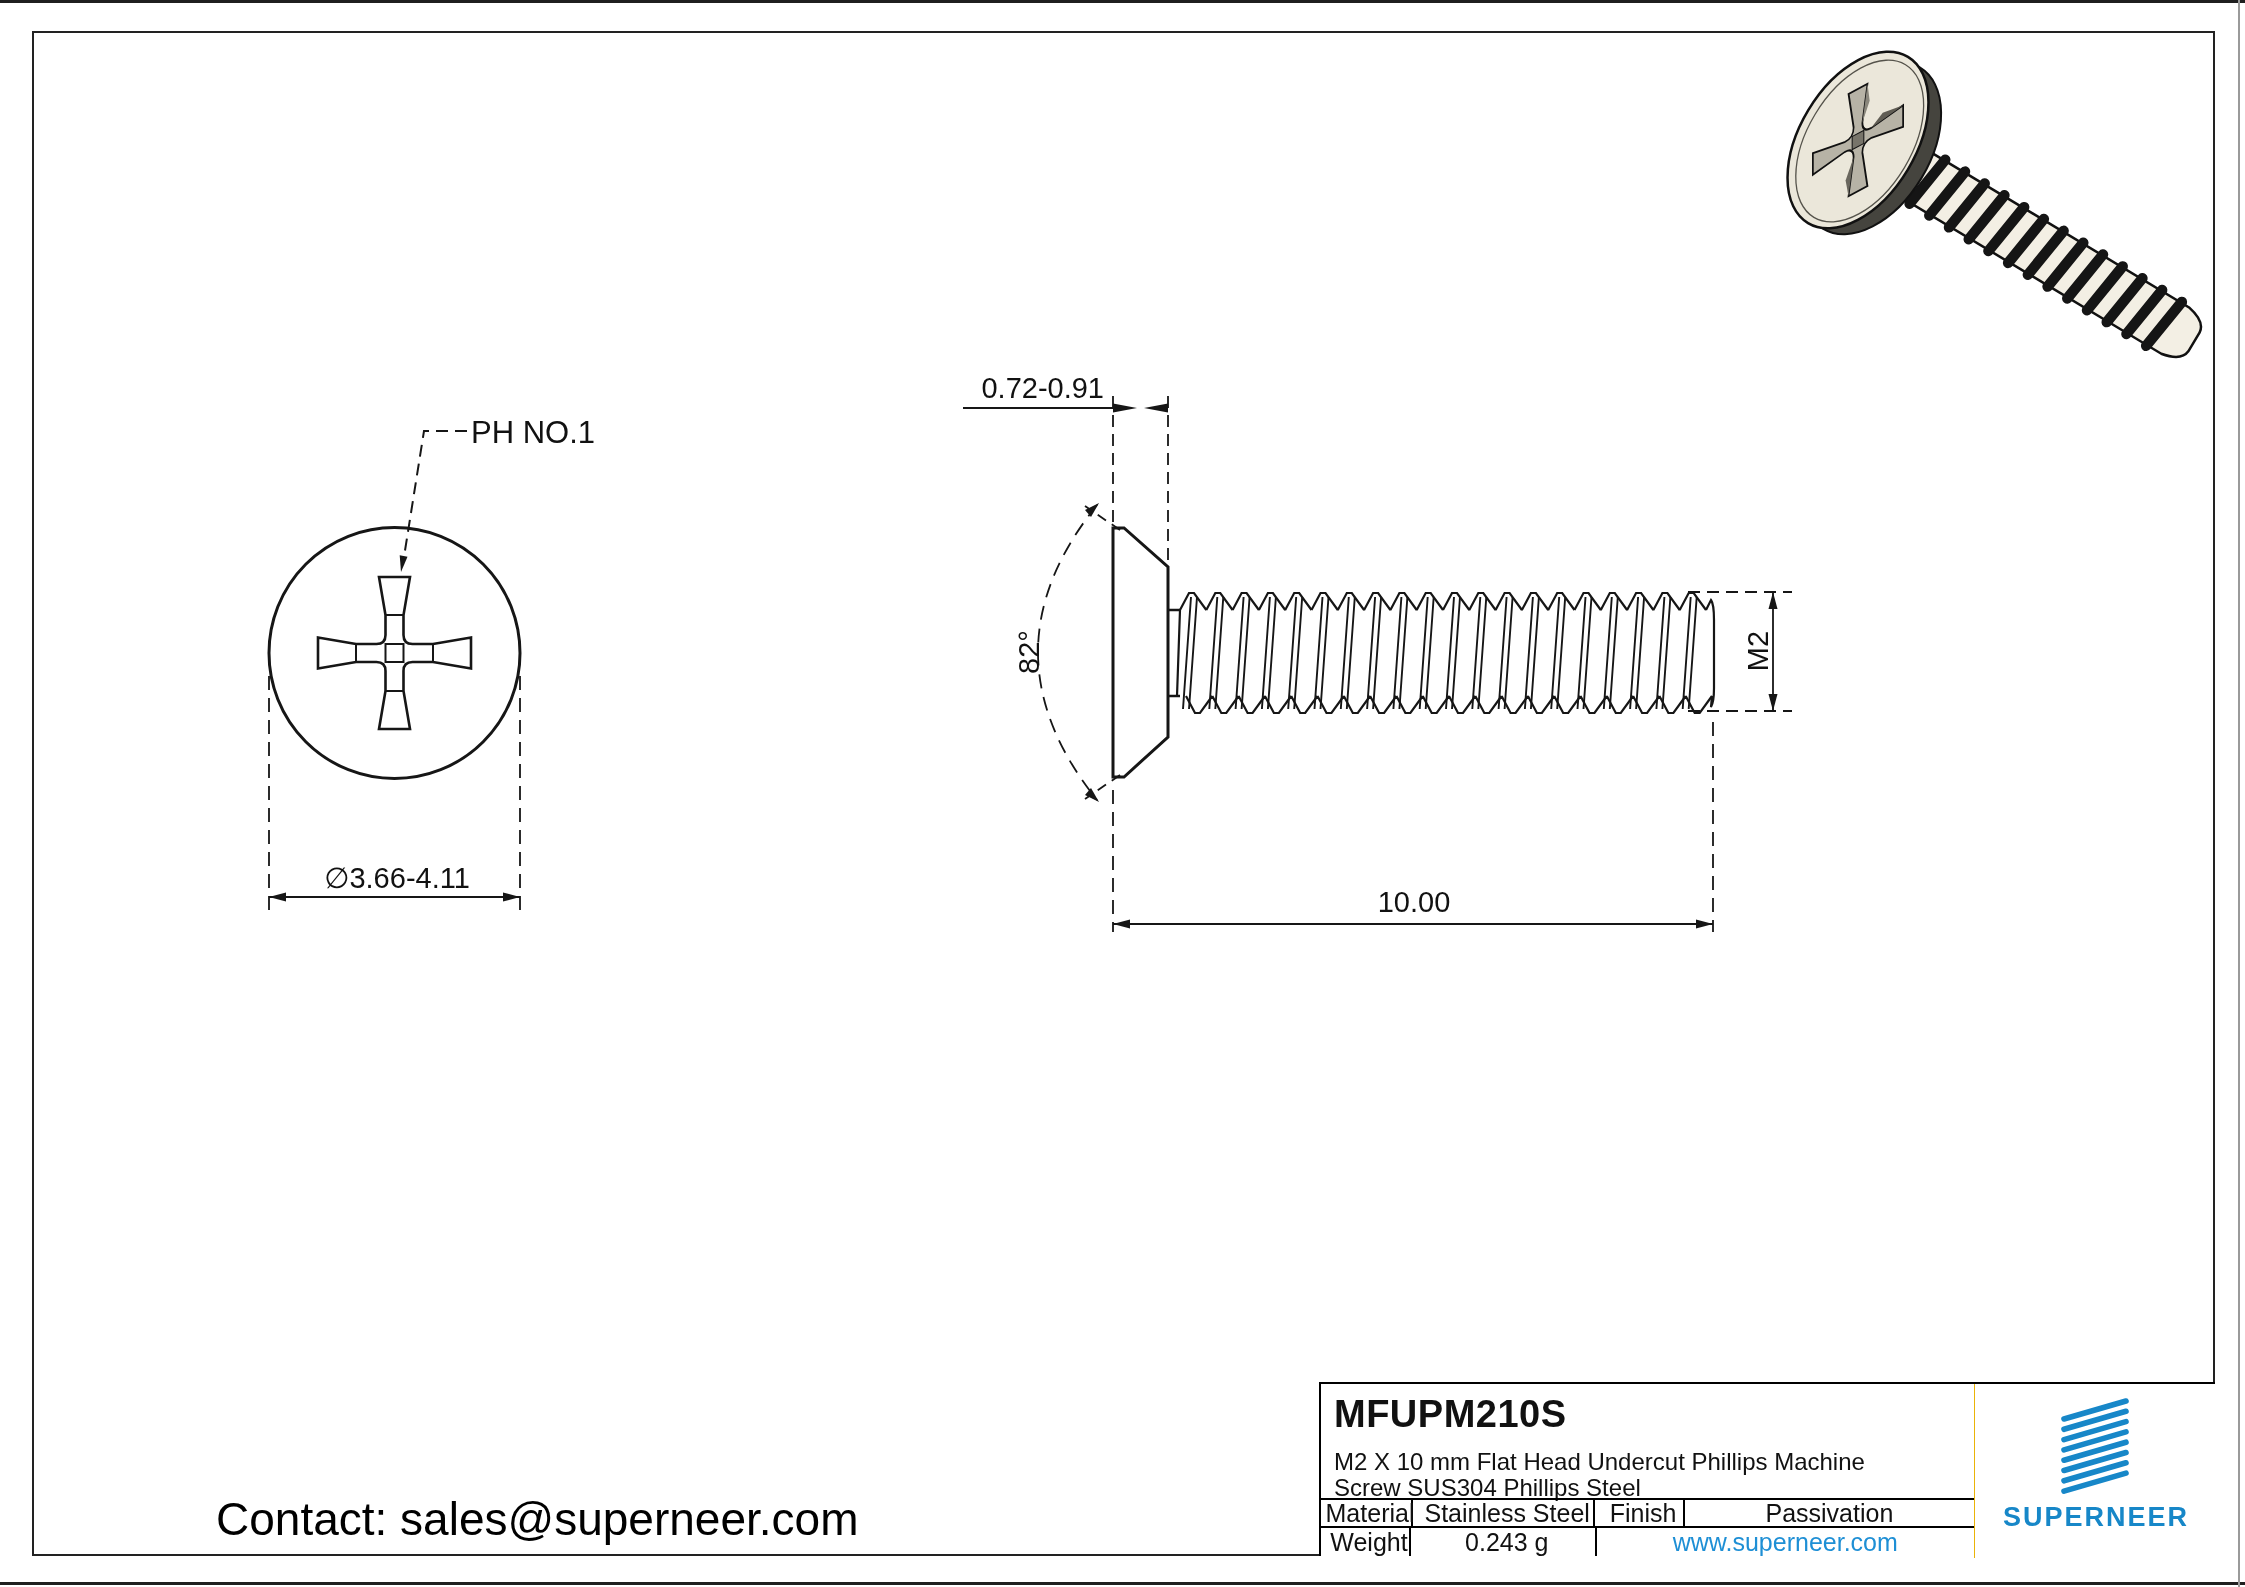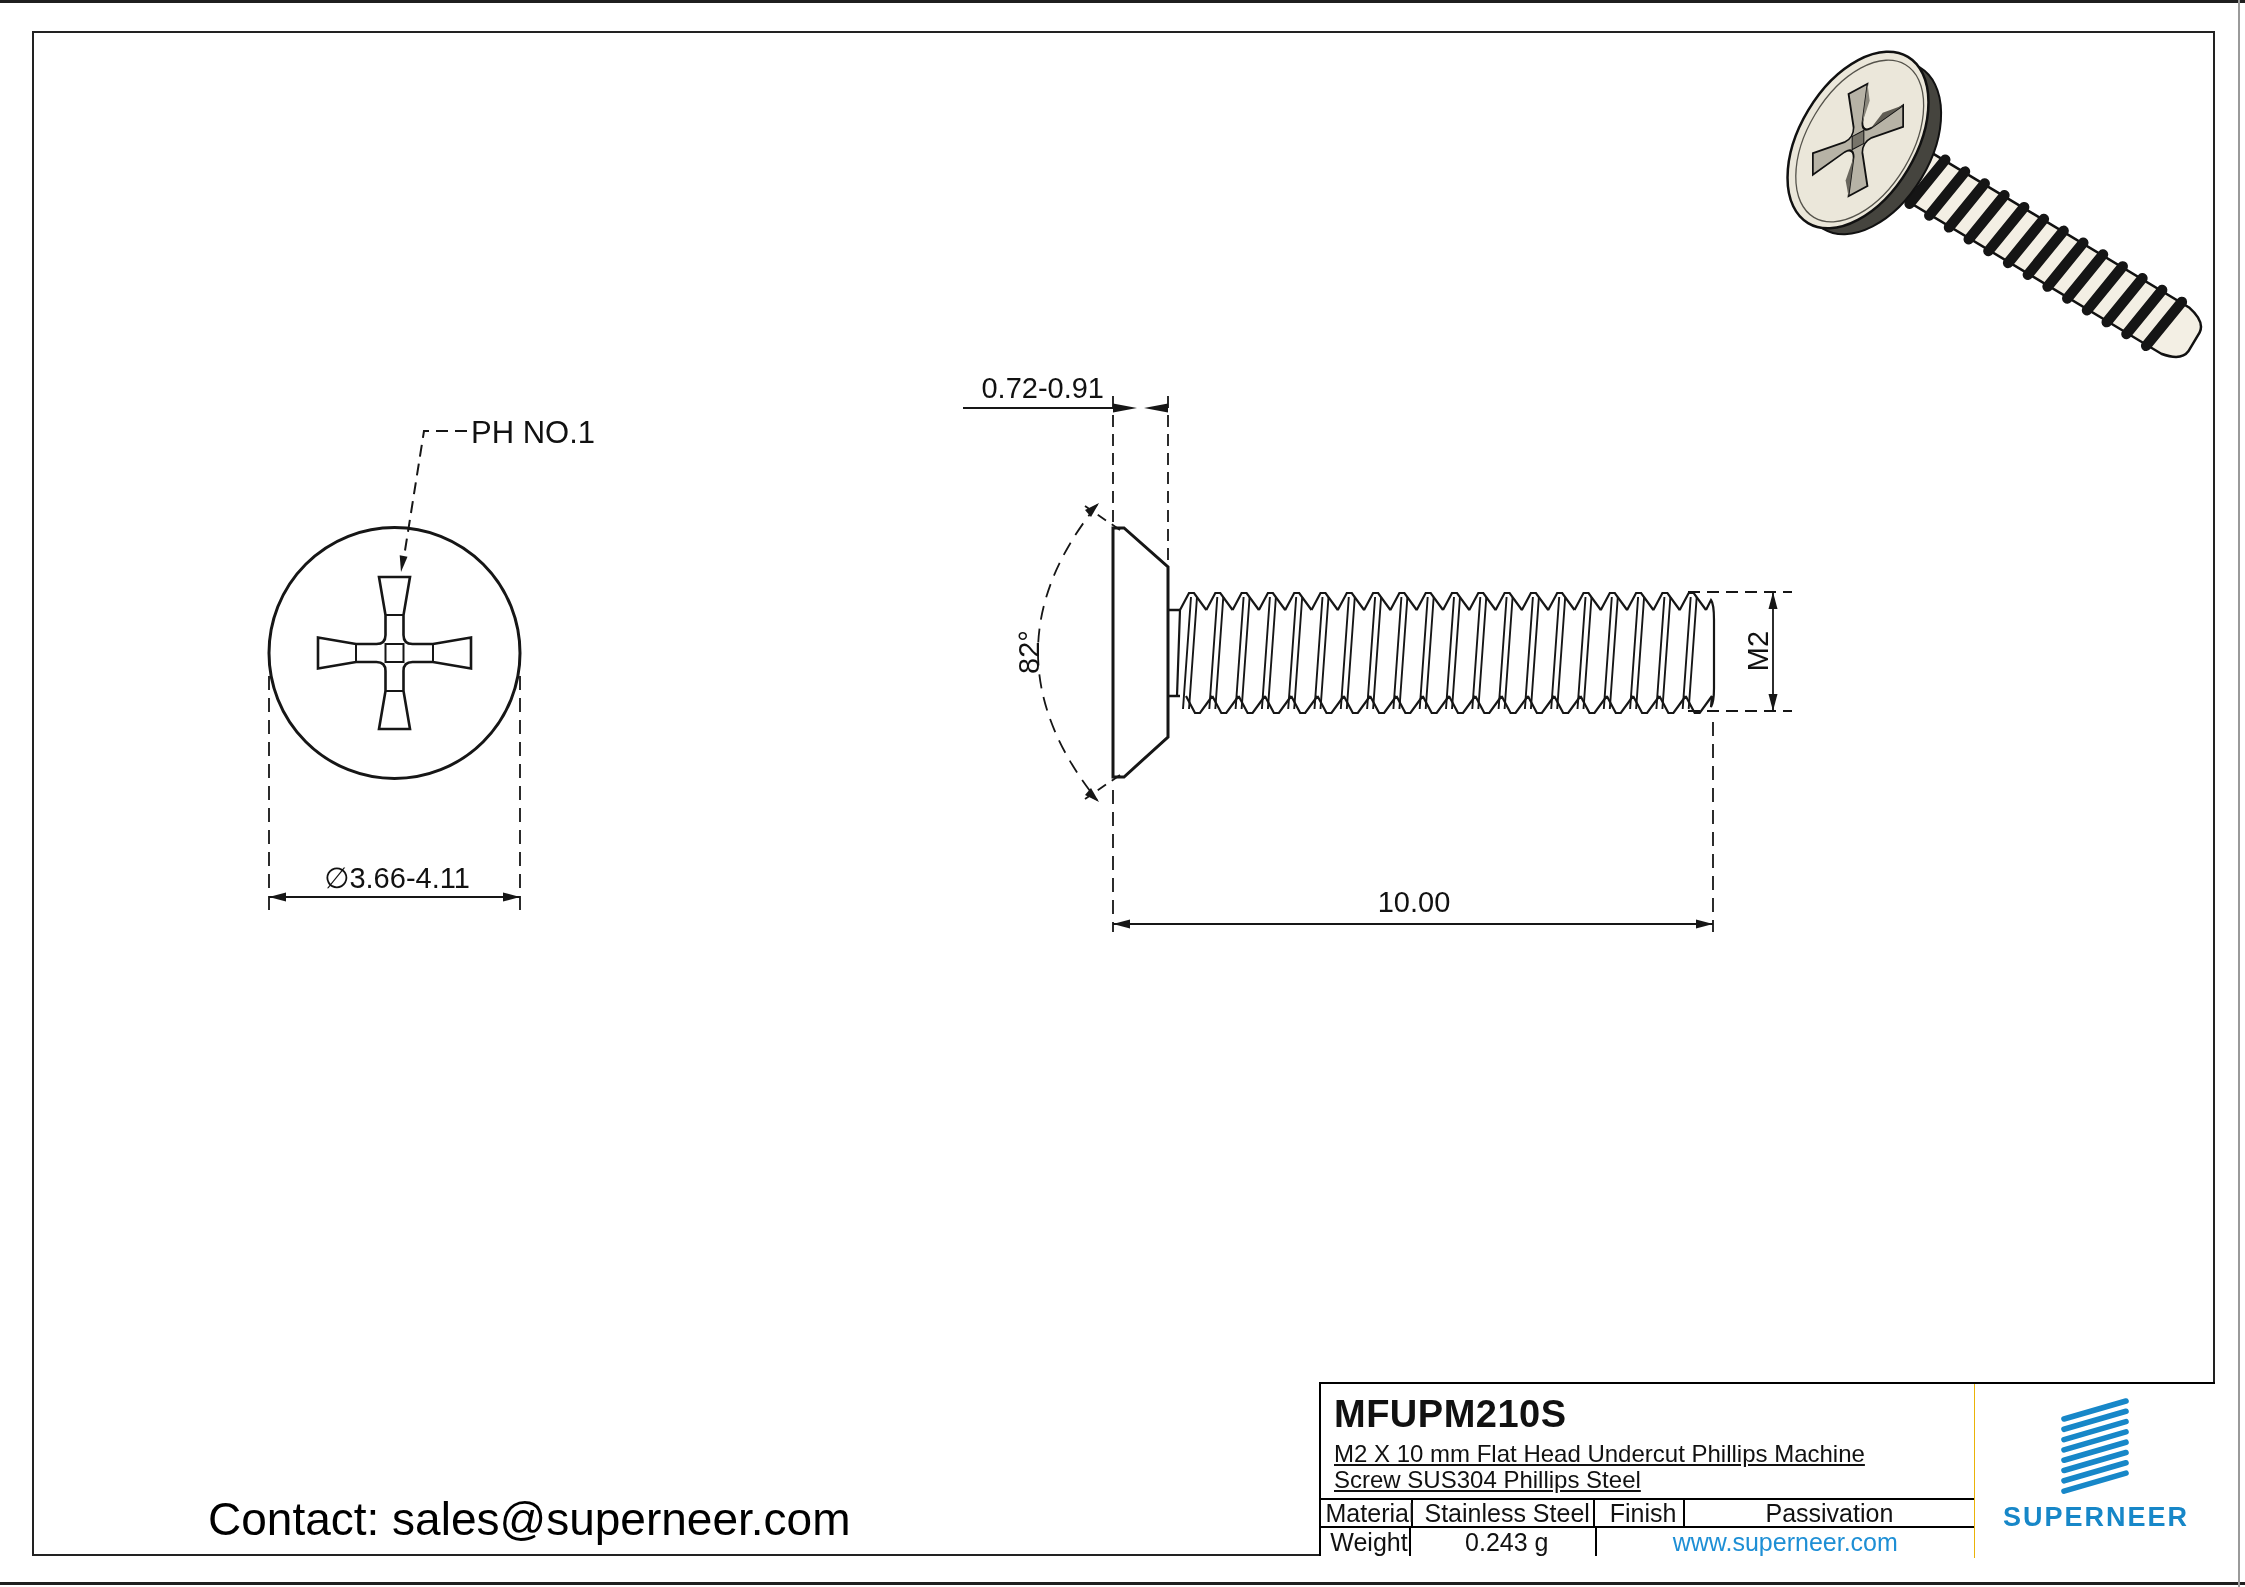--- a/index.html
+++ b/index.html
@@ -11,36 +11,36 @@
   .frame{position:absolute;left:32px;top:31px;width:2183px;height:1525px;
          border:2px solid #222;box-sizing:border-box;}
   svg.cad{position:absolute;left:0;top:0;width:2245px;height:1587px;}
   svg.cad text{font-family:"Liberation Sans",sans-serif;fill:#111;}
 
   
   .titleblock{position:absolute;left:1319px;top:1382px;width:896px;height:174px;
               border-left:2px solid #000;border-top:2px solid #000;box-sizing:border-box;background:#fff;}
   .tb-info{position:absolute;left:0;top:0;width:653px;height:88px;padding-left:13px;box-sizing:border-box;}
   .tb-part{font-size:38px;font-weight:bold;letter-spacing:.5px;margin-top:9px;}
-  .tb-desc{font-size:24px;line-height:26px;margin-top:5px;text-decoration:underline;}
+  .tb-desc{font-size:24px;line-height:26px;margin-top:13px;}
   .tb-table{position:absolute;left:0;top:114px;width:653px;height:58px;
             border-top:2px solid #000;box-sizing:border-box;}
   .tb-row{display:flex;width:653px;box-sizing:border-box;}
   .tb-row1{height:28px;border-bottom:2px solid #000;box-sizing:border-box;}
   .tb-row2{height:28px;justify-content:center;}
   .tb-cell{display:flex;align-items:center;justify-content:center;
            font-size:25px;box-sizing:border-box;white-space:nowrap;}
   .bR{border-right:2px solid #000;margin-left:8px;}
   .w1{width:84px;} .w2{width:182px;} .w3{width:85px;} .w4{width:302px;} .w5{width:387px;}
   .tb-link{color:var(--link-blue,#1e8fd5);}
   .tb-logo{position:absolute;left:653px;top:0;width:243px;height:174px;
            border-left:1px solid #eab308;box-sizing:border-box;}
   .brand-text{position:absolute;left:0;top:118px;width:100%;text-align:center;
               font-size:27px;font-weight:bold;letter-spacing:2px;color:var(--brand-blue,#1787c8);}
-  .contact{position:absolute;left:208px;top:1492px;font-size:46px;color:#000;letter-spacing:0px;}
+  .contact{position:absolute;left:216px;top:1492px;font-size:46px;color:#000;letter-spacing:0px;}
 </style>
 </head>
 <body>
 
 <div class="page">
 
   <div class="edge-top"></div>
   <div class="edge-bottom"></div>
   <div class="edge-right"></div>
   <div class="frame"></div>

